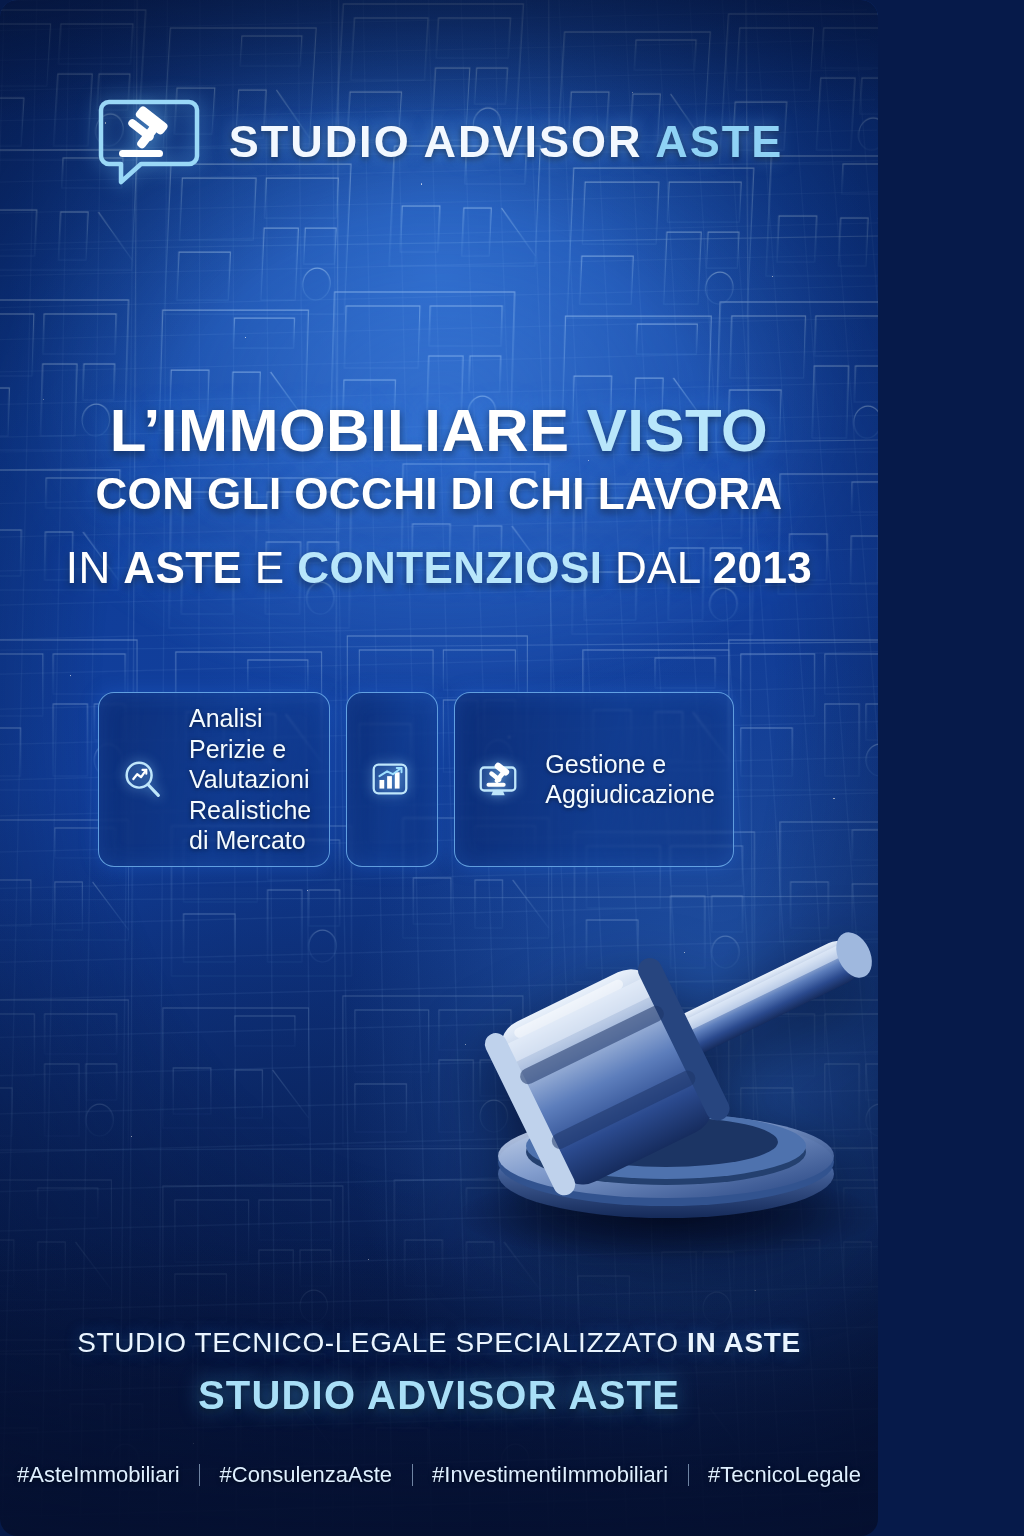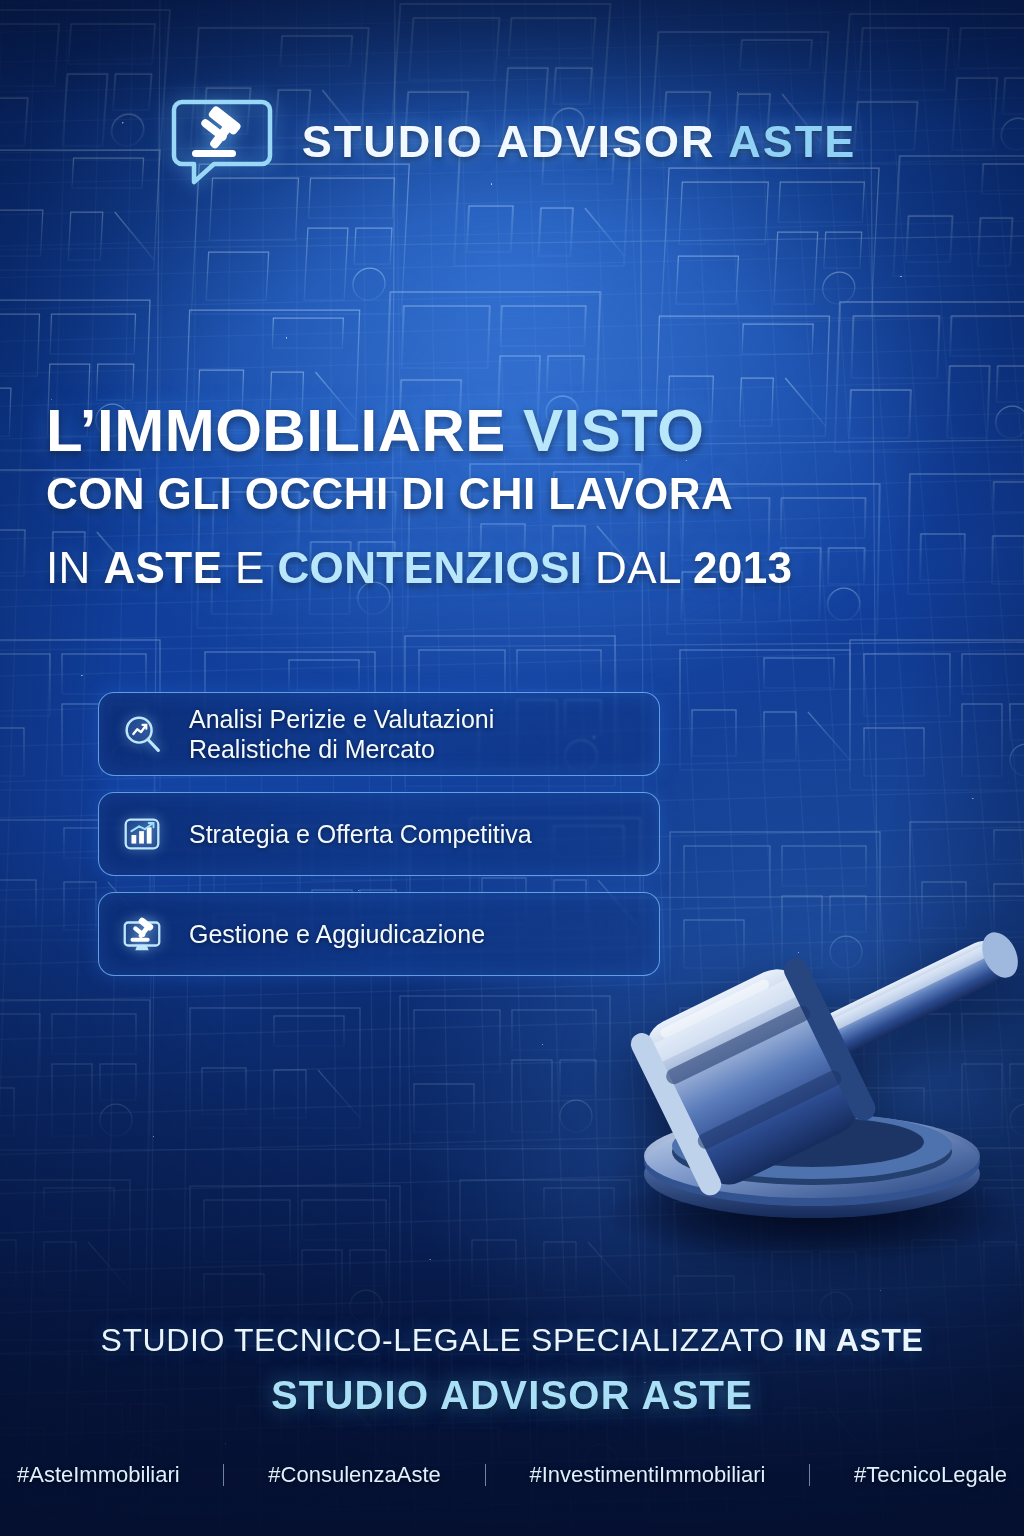--- a/index.html
+++ b/index.html
@@ -7,28 +7,29 @@
   html, body {
     width: 1024px;
     height: 1536px;
     overflow: hidden;
     background: #061a4a;
     font-family: "Liberation Sans", sans-serif;
   }
 
   #poster {
     position: relative;
-    width: 1024px;
+    width: 878px;
     height: 1536px;
     overflow: hidden;
     background:
       radial-gradient(ellipse 70% 45% at 50% 18%, rgba(60,130,230,0.55) 0%, rgba(10,40,110,0.0) 70%),
       radial-gradient(ellipse 60% 40% at 82% 70%, rgba(70,140,235,0.40) 0%, rgba(10,40,110,0.0) 72%),
       radial-gradient(ellipse 90% 60% at 30% 95%, rgba(8,25,70,0.85) 0%, rgba(8,25,70,0.0) 70%),
       linear-gradient(165deg, #0b2f7a 0%, #0e3c96 22%, #123f9c 45%, #0c2d72 70%, #071a48 100%);
+    border-radius: 17px;
   }
 
   
   .blueprint {
     position: absolute;
     inset: 0;
     opacity: 0.55;
     mix-blend-mode: screen;
   }
   .blueprint svg { width: 100%; height: 100%; display: block; }
@@ -111,20 +112,21 @@
     text-shadow: 0 0 18px rgba(120,190,255,0.55), 0 2px 6px rgba(0,0,0,0.55);
     white-space: nowrap;
   }
   .brand .accent { color: #8fd2f5; }
 
   
   .headline {
     position: absolute;
     top: 400px;
     left: 0; right: 0;
+    text-align: center;
     z-index: 6;
     padding: 0 46px;
   }
   .h-line1 {
     font-size: 60px;
     font-weight: 700;
     color: #ffffff;
     letter-spacing: 0.5px;
     line-height: 1.02;
     text-shadow: 0 0 24px rgba(70,150,255,0.55), 0 3px 8px rgba(0,0,0,0.6);
@@ -150,21 +152,21 @@
   .h-line3 b { font-weight: 800; }
   .h-line3 .cyan { color: #b8e6fb; font-weight: 800; }
 
   
   .features {
     position: absolute;
     top: 692px;
     left: 98px;
     width: 562px;
     display: flex;
-    flex-direction: column;
+    flex-direction: row;
     gap: 16px;
     z-index: 7;
   }
   .pill {
     position: relative;
     min-height: 84px;
     border-radius: 16px;
     border: 1.5px solid rgba(125,195,255,0.75);
     background: linear-gradient(100deg, rgba(12,44,116,0.88) 0%, rgba(16,58,140,0.72) 55%, rgba(14,50,126,0.42) 100%);
     box-shadow: 0 0 18px rgba(40,110,220,0.35), inset 0 0 22px rgba(60,140,255,0.18);
@@ -204,21 +206,21 @@
 
   
   .footer {
     position: absolute;
     left: 0; right: 0;
     bottom: 118px;
     text-align: center;
     z-index: 7;
   }
   .f-line1 {
-    font-size: 32px;
+    font-size: 28px;
     letter-spacing: 0.6px;
     color: #eaf5ff;
     font-weight: 400;
     text-shadow: 0 0 14px rgba(60,140,240,0.5), 0 2px 5px rgba(0,0,0,0.55);
   }
   .f-line1 b { font-weight: 800; }
   .f-line2 {
     margin-top: 14px;
     font-size: 40px;
     font-weight: 800;
@@ -481,21 +483,20 @@
       <div class="pill-icon">
         <svg viewBox="0 0 48 48" aria-hidden="true">
           <rect x="7" y="9" width="34" height="30" rx="5" fill="none" stroke="#bfe6fb" stroke-width="2.4"></rect>
           <rect x="13" y="25" width="5" height="9" fill="#ffffff"></rect>
           <rect x="21" y="21" width="5" height="13" fill="#ffffff"></rect>
           <rect x="29" y="17" width="5" height="17" fill="#ffffff"></rect>
           <path d="M13 21 L21 16 L27 19 L35 13" fill="none" stroke="#9fe0ff" stroke-width="2.1" stroke-linecap="round" stroke-linejoin="round"></path>
           <path d="M31 12.5 H36 V17" fill="none" stroke="#9fe0ff" stroke-width="2" stroke-linecap="round"></path>
         </svg>
       </div>
-      <div class="pill-text">Strategia e Offerta Competitiva</div>
     </div>
 
 
     <div class="pill">
       <div class="pill-icon">
         <svg viewBox="0 0 48 48" aria-hidden="true">
           <rect x="6" y="12" width="36" height="24" rx="3.5" fill="none" stroke="#bfe6fb" stroke-width="2.4"></rect>
           <path d="M19 36 h10 l2 5 h-14 Z" fill="#bfe6fb"></path>
           <g fill="#ffffff">
             <rect x="12" y="28" width="20" height="4" rx="2"></rect>

